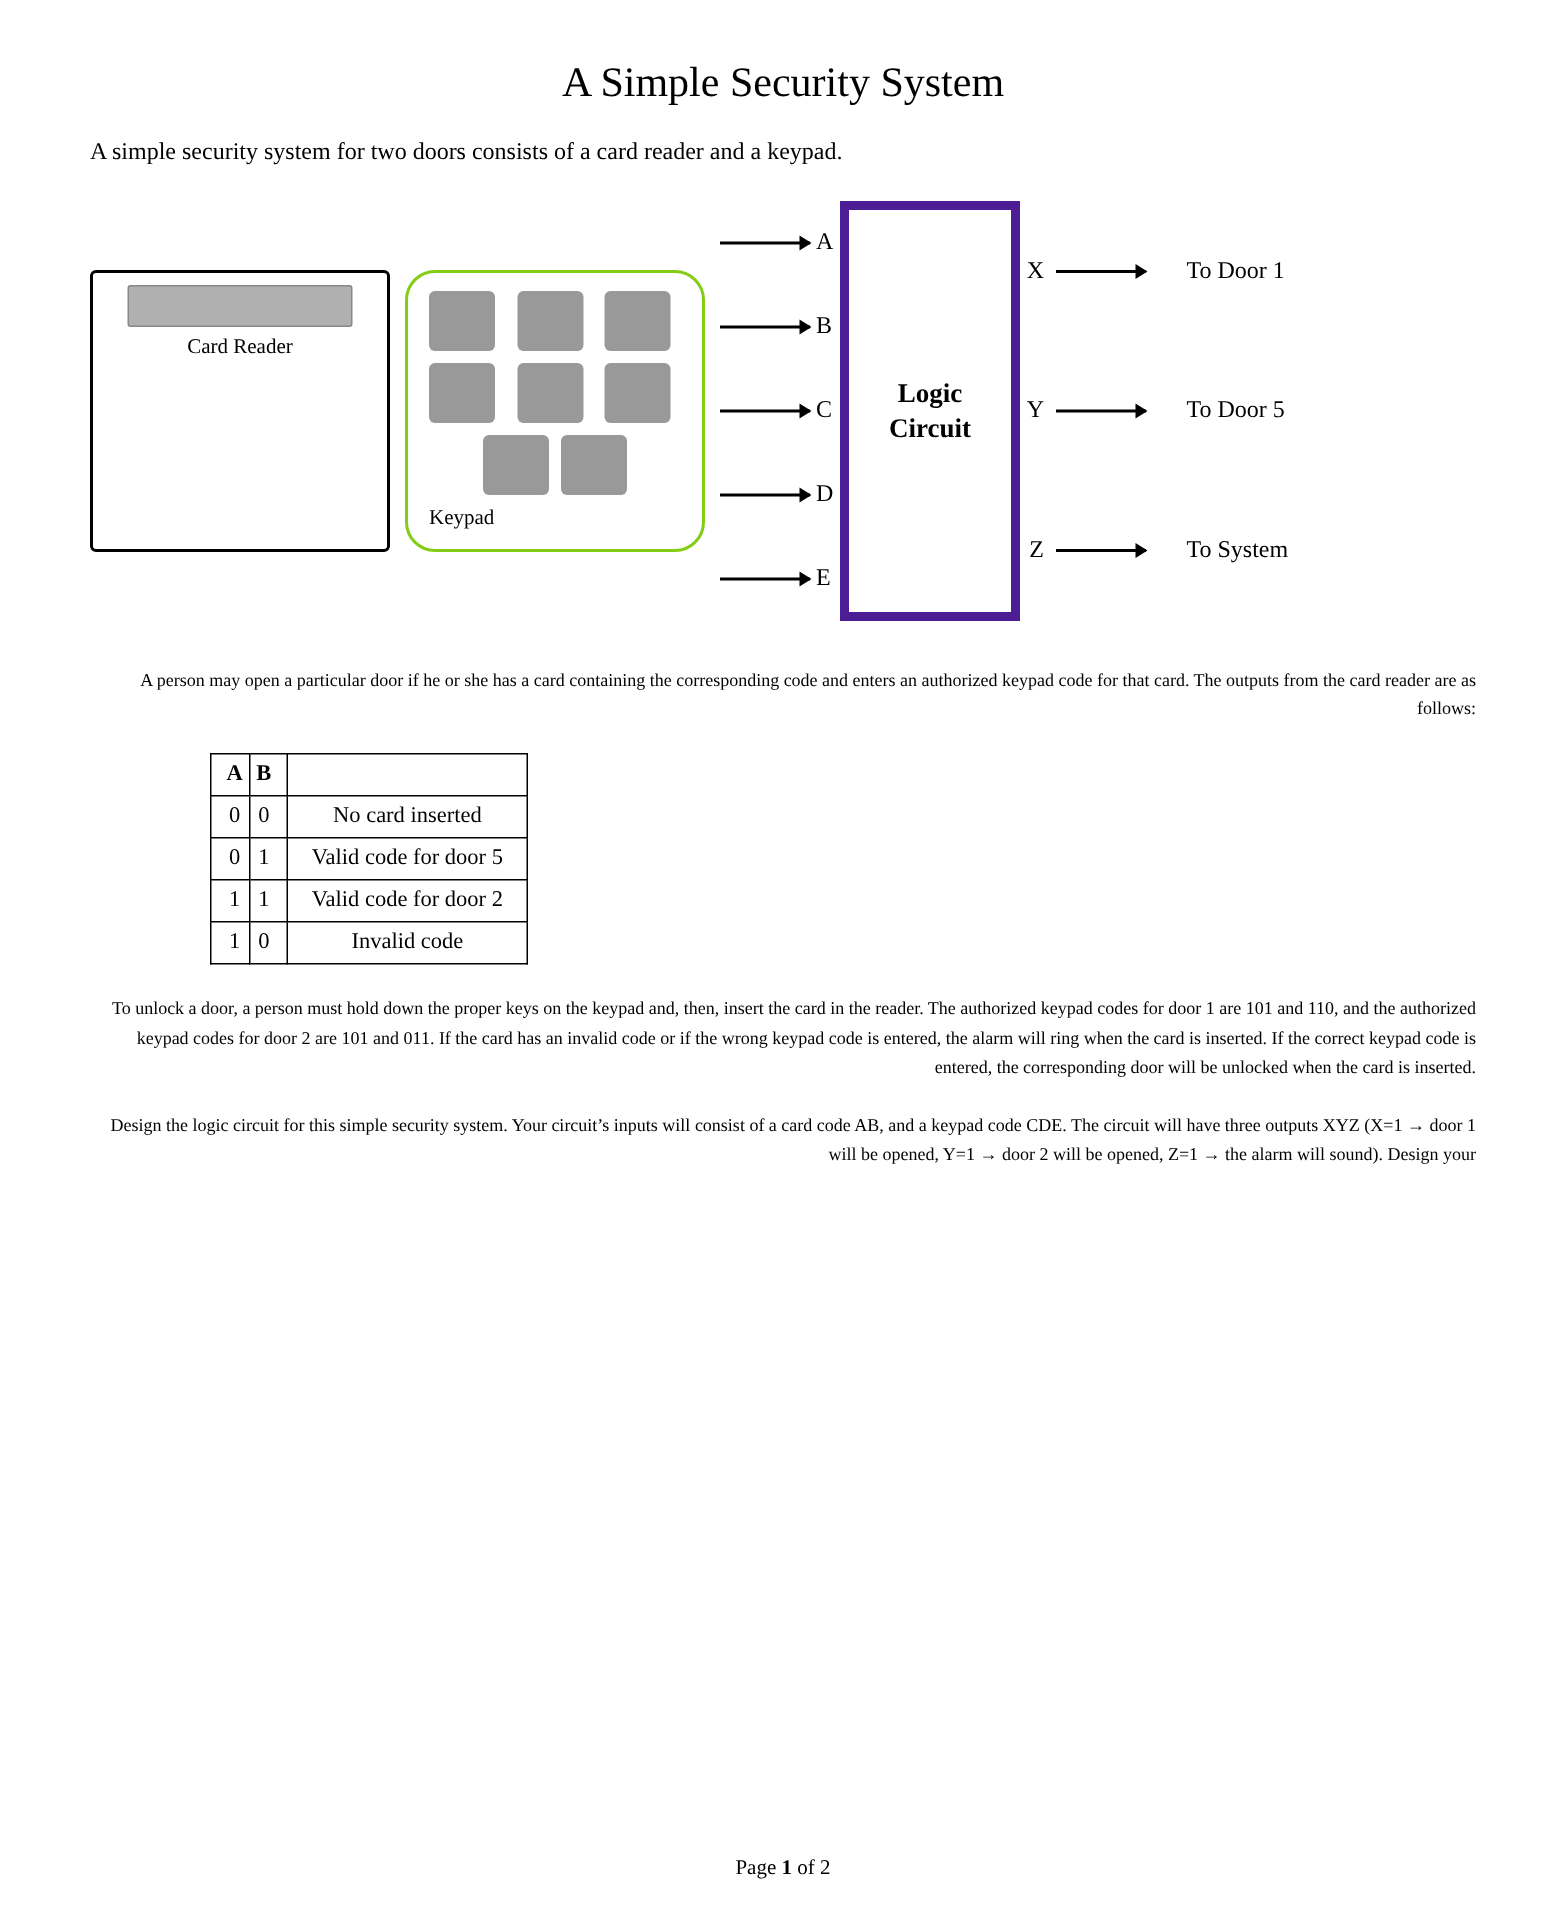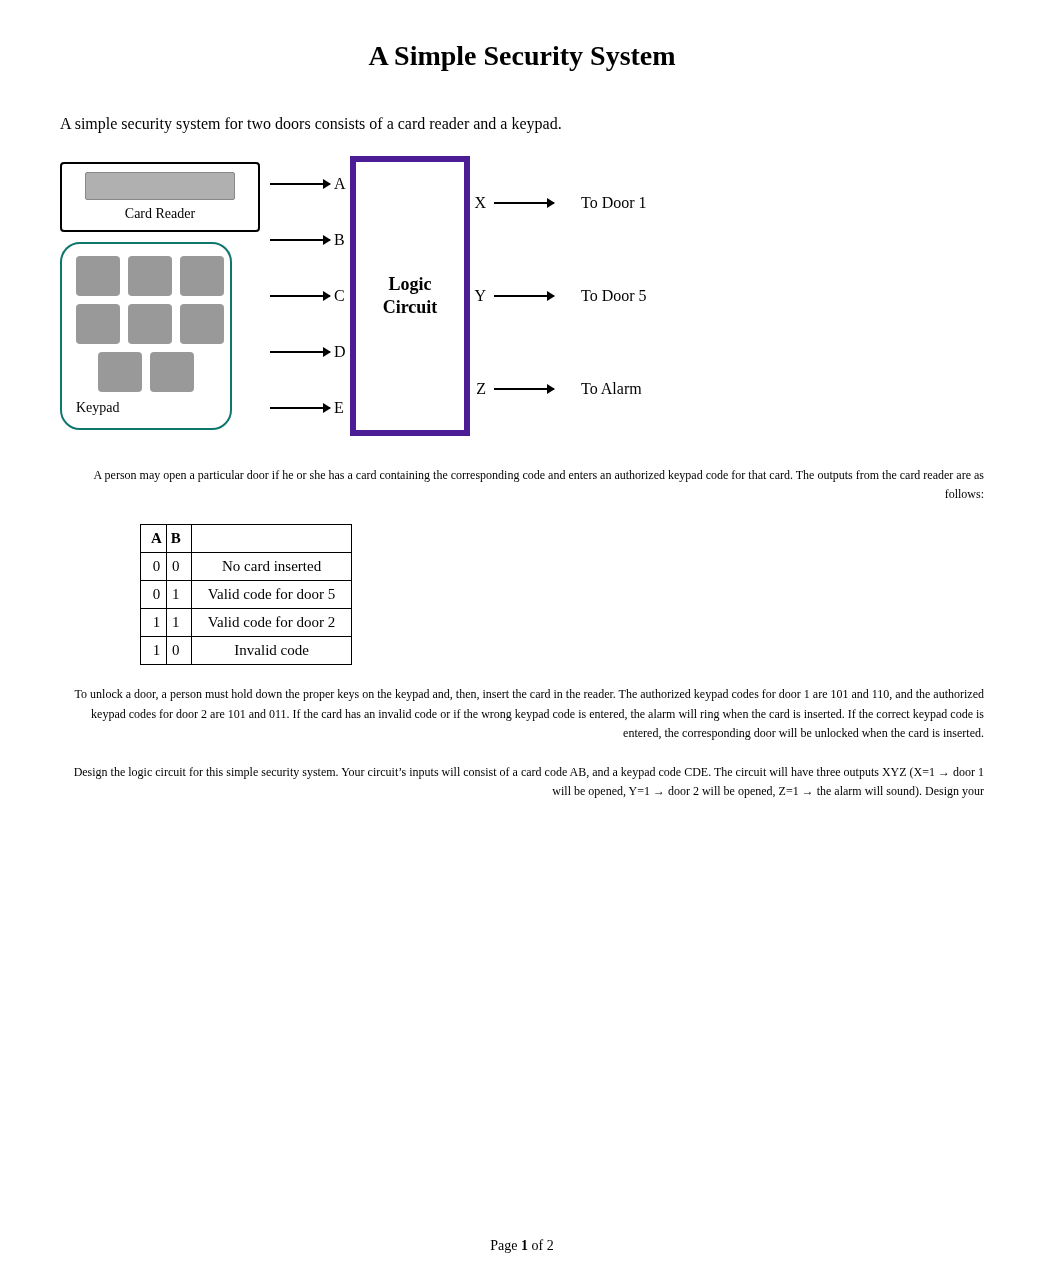--- a/index.html
+++ b/index.html
@@ -9,38 +9,37 @@
       font-size: 16px;
       color: #000;
       width: 1044px;
       min-height: 1284px;
       padding: 40px 60px 40px 60px;
       position: relative;
     }
     h1 {
       text-align: center;
       font-size: 28px;
-      font-weight: bold;
-      margin-bottom: 40px;
+      font-weight: normal;
+      margin-bottom: 18px;
     }
     .intro-text {
       font-size: 16px;
       margin-bottom: 18px;
       line-height: 1.5;
     }
     
     .diagram-container {
       display: flex;
       align-items: center;
       margin: 20px 0 30px 0;
       gap: 0;
     }
     .left-devices {
       display: flex;
-      flex-direction: column;
       gap: 10px;
       margin-right: 10px;
     }
     .card-reader-box {
       border: 2px solid #000;
       border-radius: 4px;
       padding: 8px 10px;
       width: 200px;
       display: flex;
       flex-direction: column;
@@ -53,24 +52,24 @@
       background: #b0b0b0;
       border: 1px solid #888;
       border-radius: 2px;
       margin-bottom: 6px;
     }
     .card-reader-label {
       font-size: 14px;
       text-align: center;
     }
     .keypad-box {
-      border: 2px solid #0f766e;
+      border: 2px solid #84cc16;
       border-radius: 20px;
       padding: 12px 14px;
-      width: 172px;
+      width: 200px;
       background: #fff;
     }
     .keypad-grid {
       display: grid;
       grid-template-columns: repeat(3, 1fr);
       gap: 8px;
       margin-bottom: 8px;
     }
     .key-btn {
       width: 44px;
@@ -282,21 +281,21 @@
 
     <div class="output-row">
       <span class="output-label-left">Y</span>
       <div class="output-arrow-line"></div>
       <span class="output-text">To Door 5</span>
     </div>
 
     <div class="output-row">
       <span class="output-label-left">Z</span>
       <div class="output-arrow-line"></div>
-      <span class="output-text">To Alarm</span>
+      <span class="output-text">To System</span>
     </div>
   </div>
 </div>
 
 <p class="body-text">A person may open a particular door if he or she has a card containing the corresponding code and enters an authorized keypad code for that card.  The outputs from the card reader are as follows:</p>
 
 <div class="table-wrapper">
   <table>
     <thead>
       <tr>

